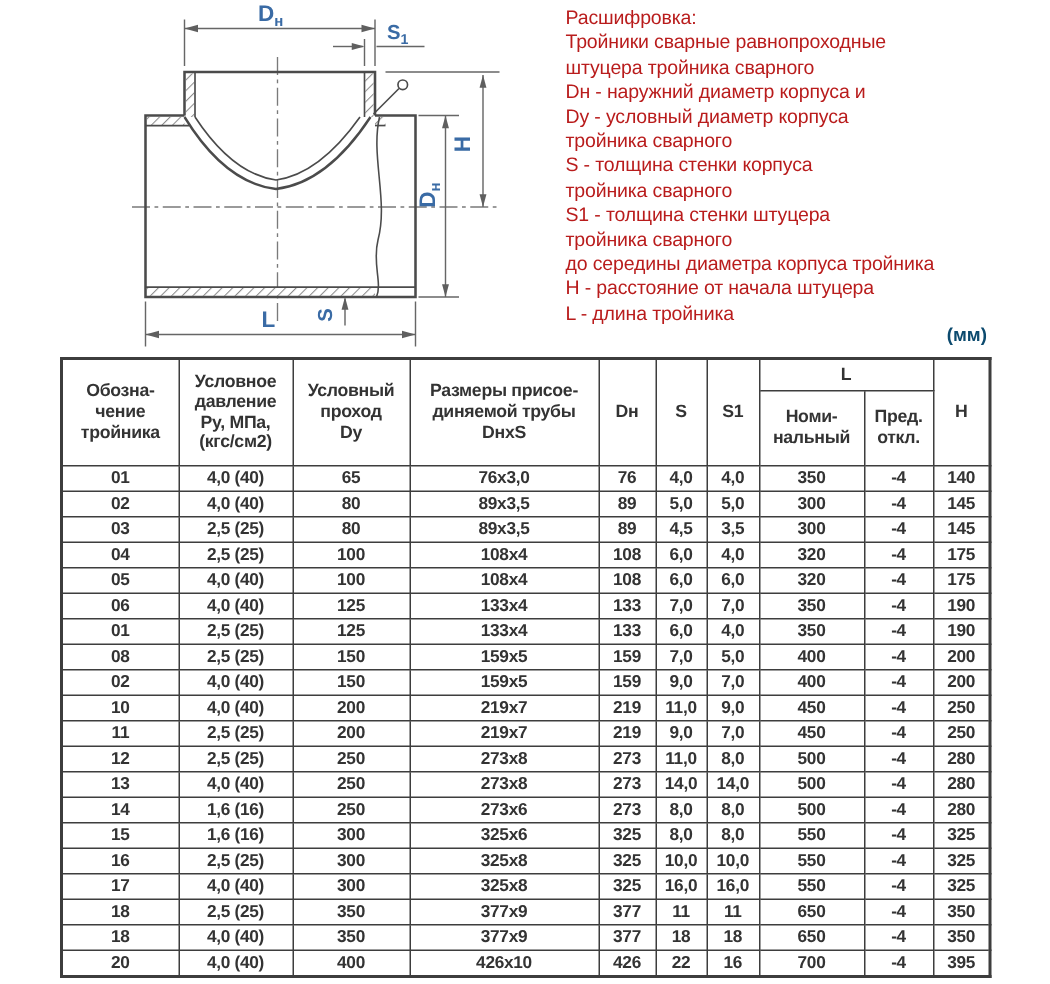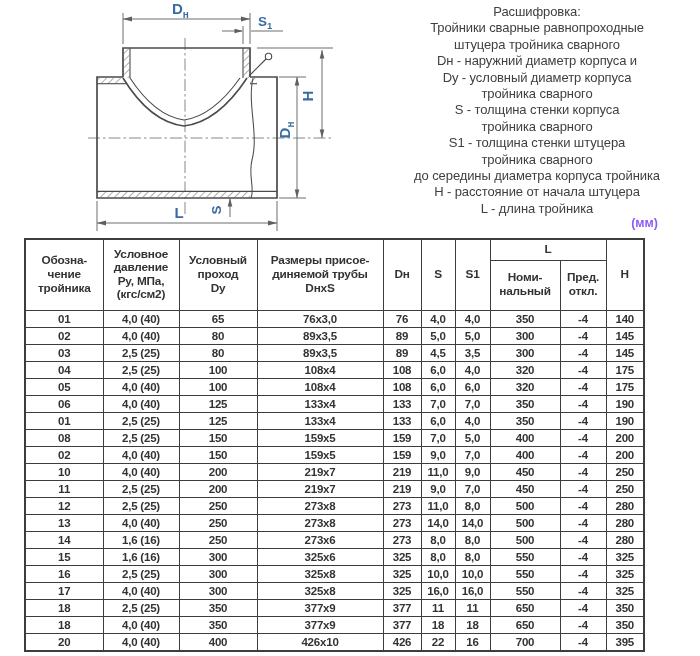--- a/index.html
+++ b/index.html
@@ -5,27 +5,27 @@
   html,body{margin:0;padding:0;background:#ffffff;}
   body{width:700px;height:656px;font-family:"Liberation Sans",sans-serif;}
   .sheet{position:relative;width:700px;height:656px;background:#fff;overflow:hidden;}
 
   
   .diagram{position:absolute;left:0;top:0;width:370px;height:238px;}
   .diagram svg{display:block;}
 
   
   .legend{position:absolute;left:377px;top:4px;width:320px;
-          font-size:13px;line-height:16.4px;color:#404040;font-weight:400;letter-spacing:-0.1px;text-align:center;}
+          font-size:13px;line-height:16.4px;color:#b91c1c;font-weight:400;letter-spacing:-0.1px;}
   .legend div{white-space:nowrap;}
   .units-note{position:absolute;left:40px;top:216px;width:618px;text-align:right;
-          font-size:12.5px;font-weight:700;color:#8b5cf6;}
+          font-size:12.5px;font-weight:700;color:#0c4a6e;}
 
   
-  table.dims{position:absolute;left:24px;top:238px;width:620px;height:316px;
+  table.dims{position:absolute;left:40px;top:238px;width:620px;height:316px;
           border-collapse:collapse;table-layout:fixed;
           font-family:"Liberation Sans",sans-serif;}
   table.dims th,table.dims td{border:1px solid #3d3d3d;padding:0;margin:0;
           text-align:center;vertical-align:middle;color:#333;}
   table.dims{border:2px solid #3d3d3d;}
   table.dims th{font-size:11.8px;font-weight:700;line-height:1.15;white-space:pre-line;letter-spacing:-0.2px;}
   table.dims thead tr.hrow1{height:21px;}
   table.dims thead tr.hrow2{height:50px;}
   table.dims td{font-size:11.5px;font-weight:700;height:16px;letter-spacing:-0.2px;}
 </style>

